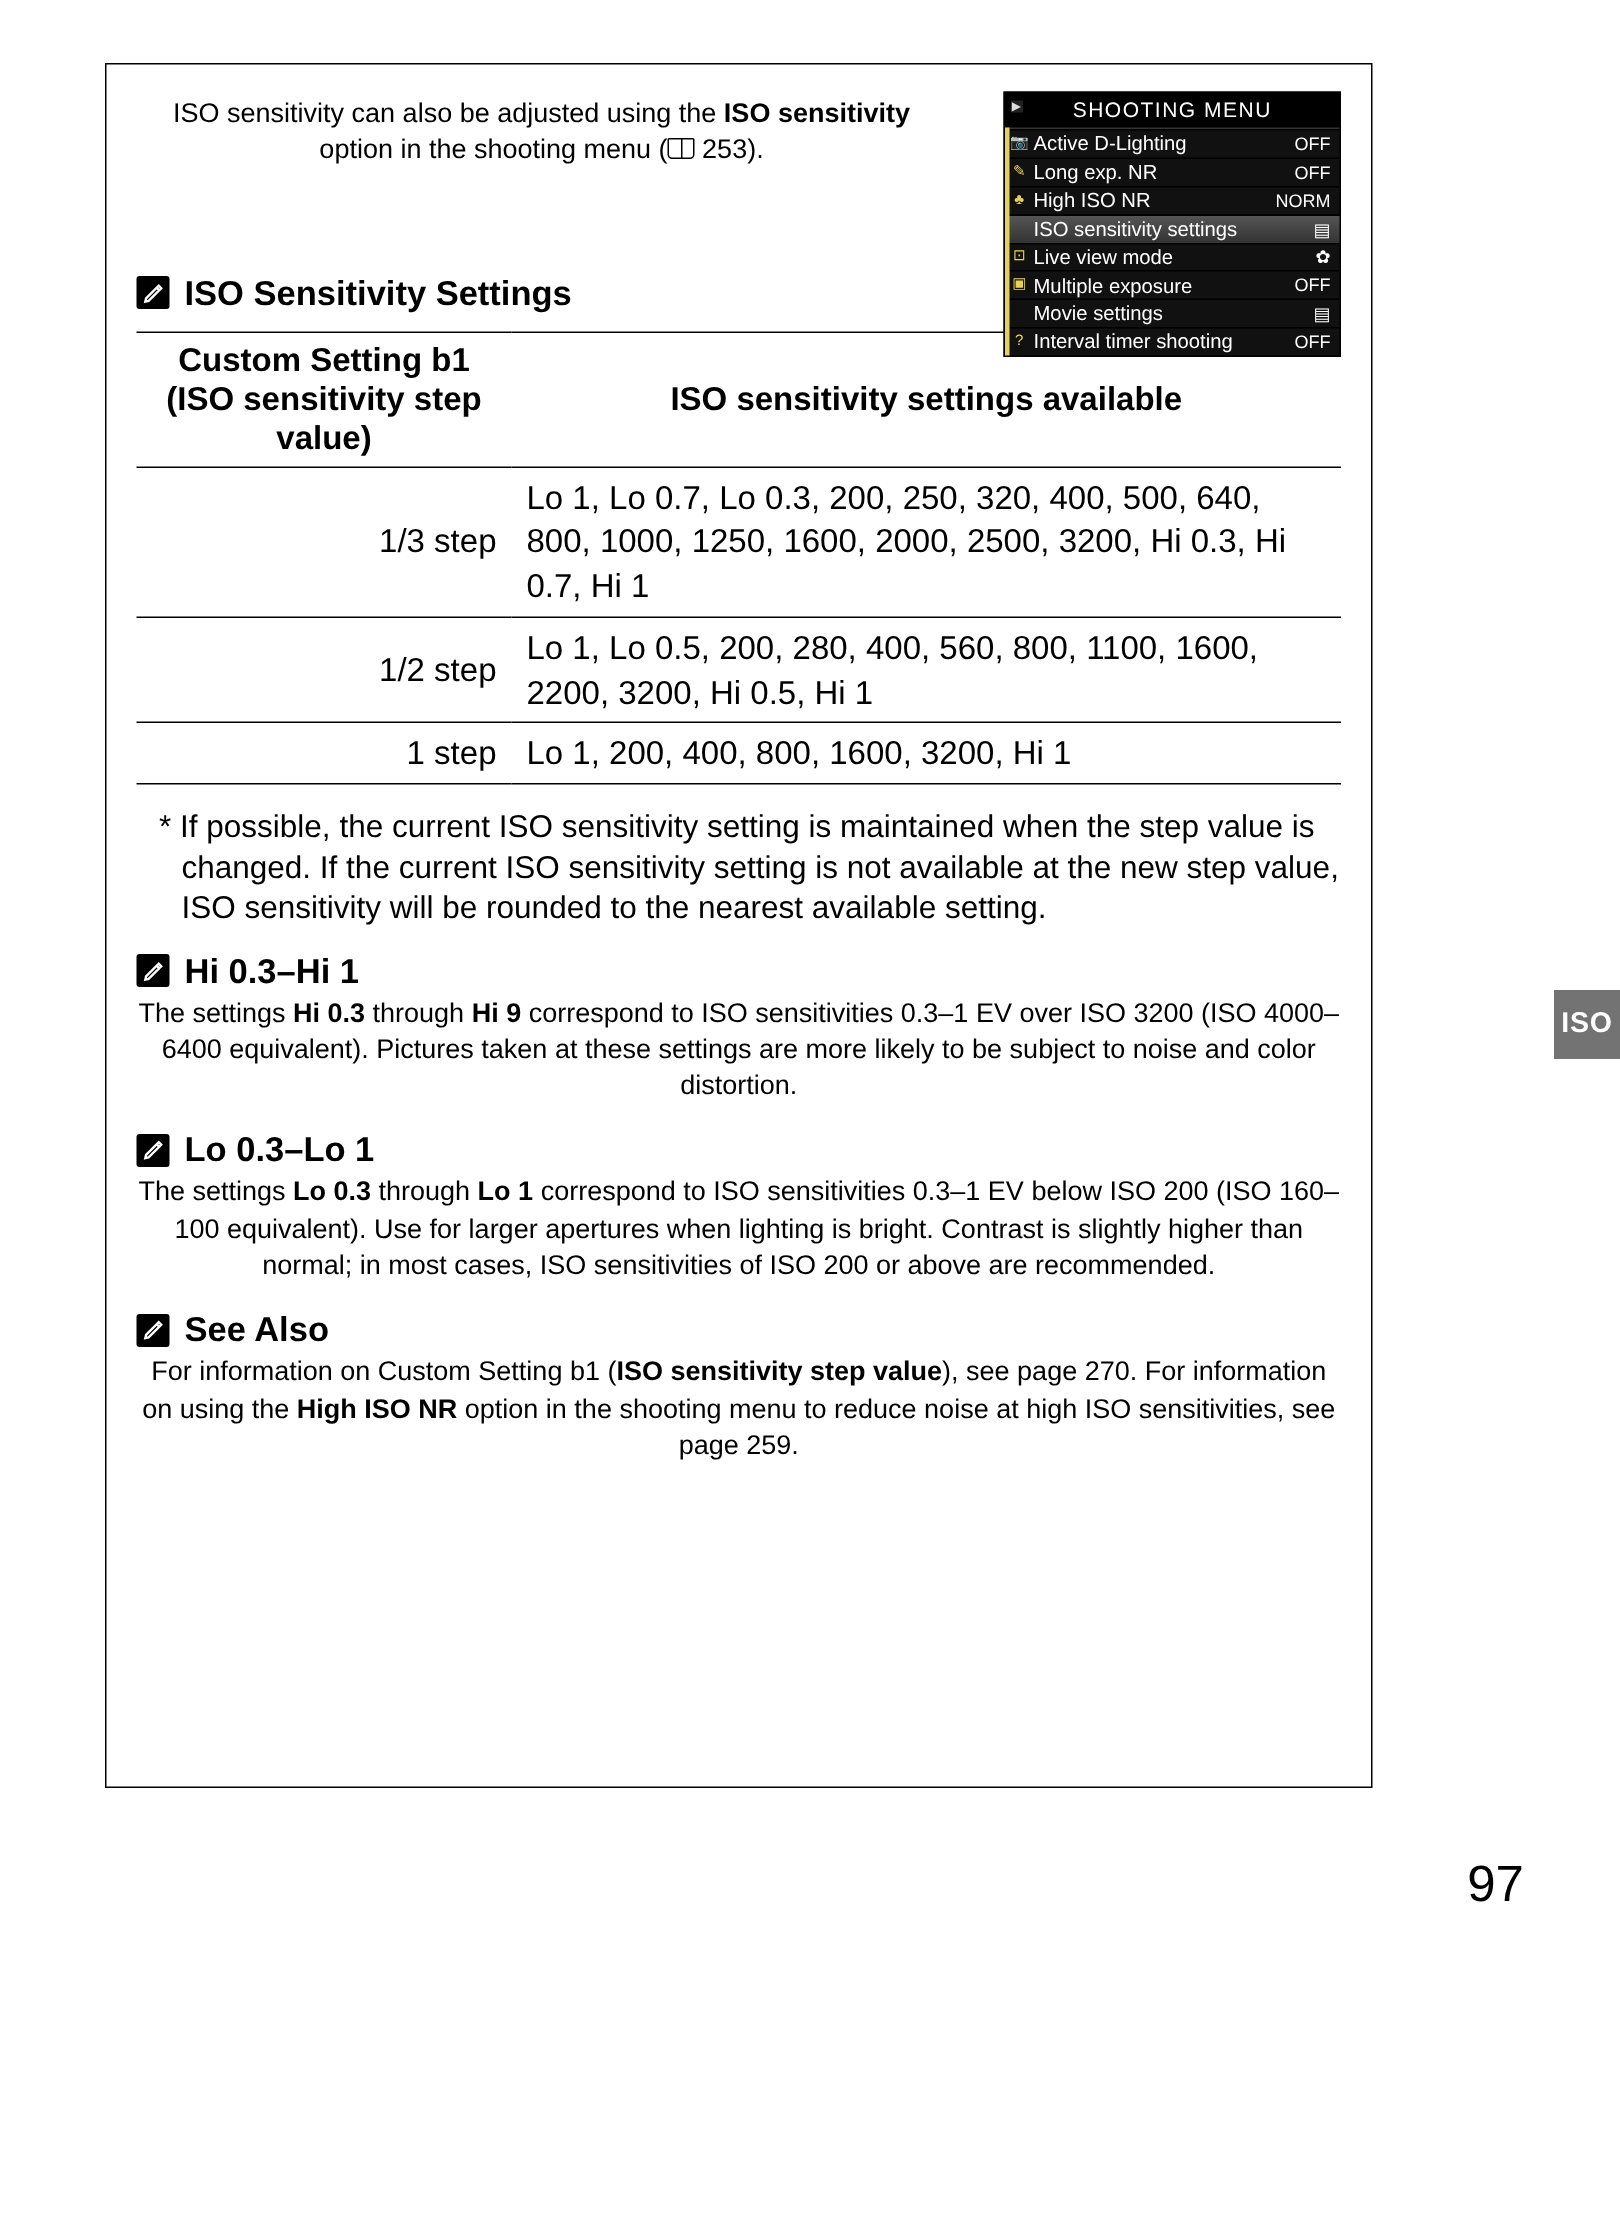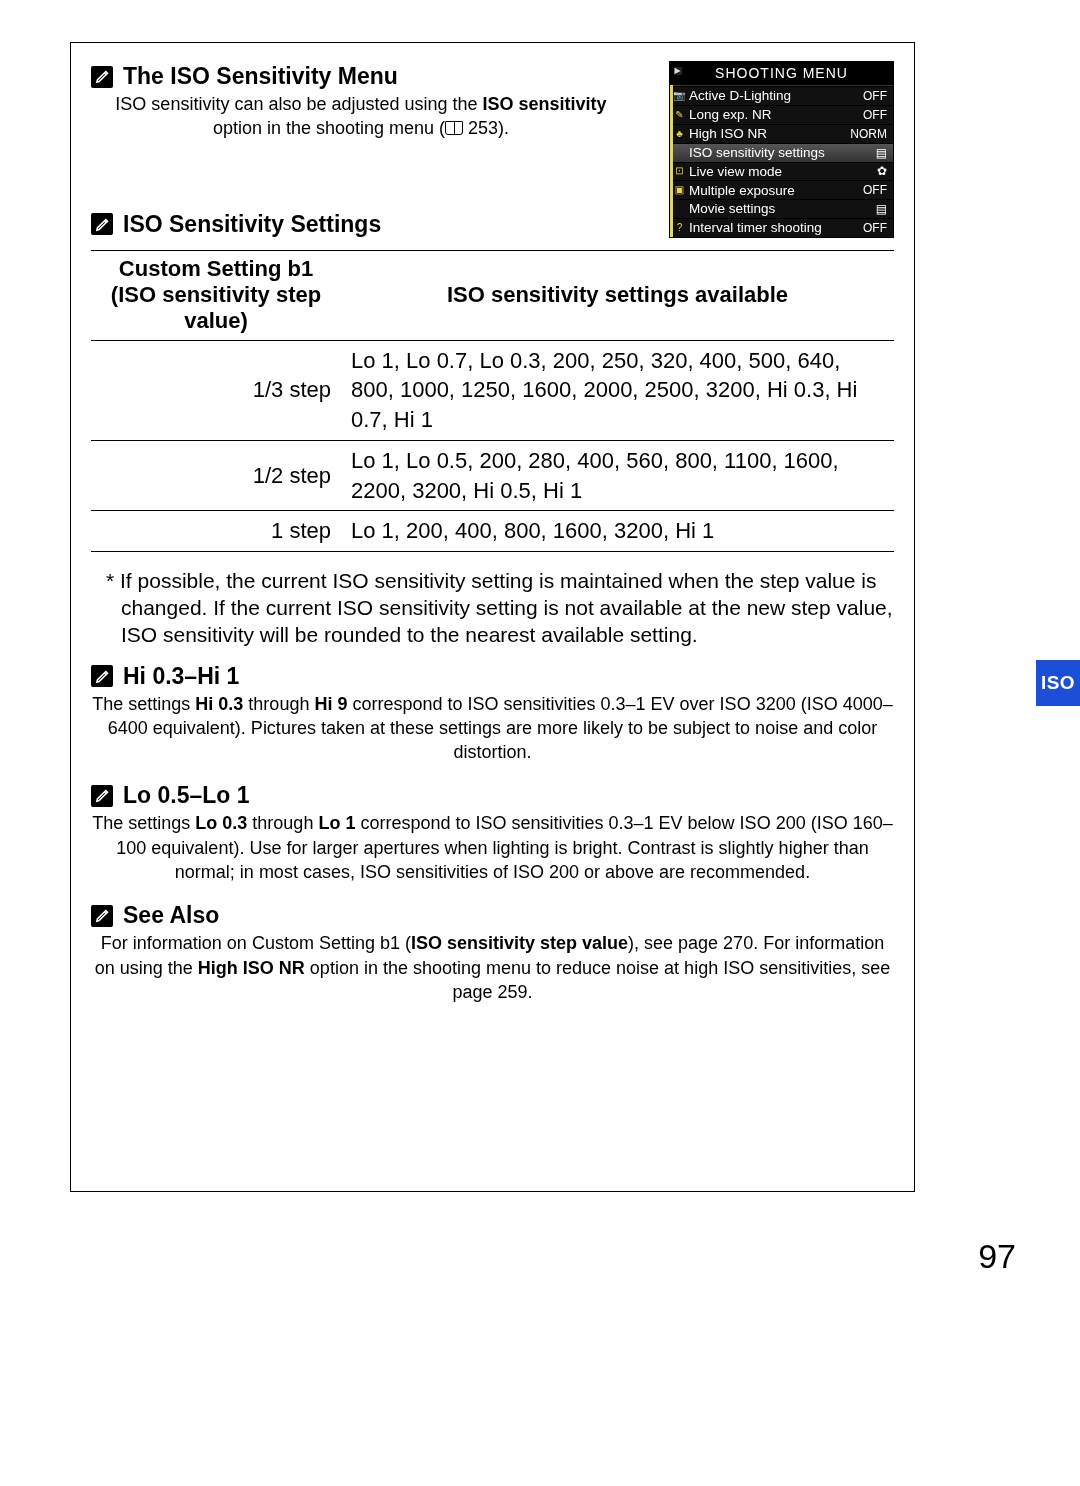--- a/index.html
+++ b/index.html
@@ -179,21 +179,21 @@
     text-indent: -15px;
   }
 
   
   .side-tab {
     position: absolute;
     right: 0;
     top: 660px;
     width: 44px;
     height: 46px;
-    background: #1d4ed8;
+    background: #737373;
     color: #fff;
     font-weight: 700;
     font-size: 19px;
     display: flex;
     align-items: center;
     justify-content: center;
     letter-spacing: 0.5px;
   }
 
   .page-number {
@@ -254,28 +254,20 @@
         <div class="lcd-row">
           <span class="pict">?</span>
           <span class="lab">Interval timer shooting</span>
           <span class="val">OFF</span>
         </div>
         <span class="yellowbar"></span>
       </div>
     </div>
 
     <div class="sec first">
-      <div class="sec-title">
-        <span class="pencil-icon">
-          <svg viewBox="0 0 24 24" fill="none" stroke="#fff" stroke-width="2.5">
-              <path d="M3 21l3.5-.8L20 6.7 17.3 4 3.8 17.5 3 21zM15 6l3 3"></path>
-            </svg>
-        </span>
-        <span>The ISO Sensitivity Menu</span>
-      </div>
       <div class="body-text">
         <span>ISO sensitivity can also be adjusted using the </span><b>ISO sensitivity</b><span> option in the shooting menu (</span><span class="book-icon"></span><span> 253).</span>
       </div>
     </div>
 
     <div class="sec" style="margin-top:70px">
       <div class="sec-title">
         <span class="pencil-icon">
           <svg viewBox="0 0 24 24" fill="none" stroke="#fff" stroke-width="2.5">
               <path d="M3 21l3.5-.8L20 6.7 17.3 4 3.8 17.5 3 21zM15 6l3 3"></path>
@@ -328,21 +320,21 @@
       </div>
     </div>
 
     <div class="sec">
       <div class="sec-title">
         <span class="pencil-icon">
           <svg viewBox="0 0 24 24" fill="none" stroke="#fff" stroke-width="2.5">
               <path d="M3 21l3.5-.8L20 6.7 17.3 4 3.8 17.5 3 21zM15 6l3 3"></path>
             </svg>
         </span>
-        <span>Lo 0.5–Lo 1</span>
+        <span>Lo 0.3–Lo 1</span>
       </div>
       <div class="body-text">
         <span>The settings </span><b>Lo 0.3</b><span> through </span><b>Lo 1</b><span> correspond to ISO sensitivities 0.3–1 EV  below ISO 200 (ISO 160–100 equivalent).  Use for larger apertures when lighting is bright.  Contrast is slightly higher than normal; in most cases, ISO sensitivities of ISO 200 or above are recommended.</span>
       </div>
     </div>
 
     <div class="sec">
       <div class="sec-title">
         <span class="pencil-icon">
           <svg viewBox="0 0 24 24" fill="none" stroke="#fff" stroke-width="2.5">

